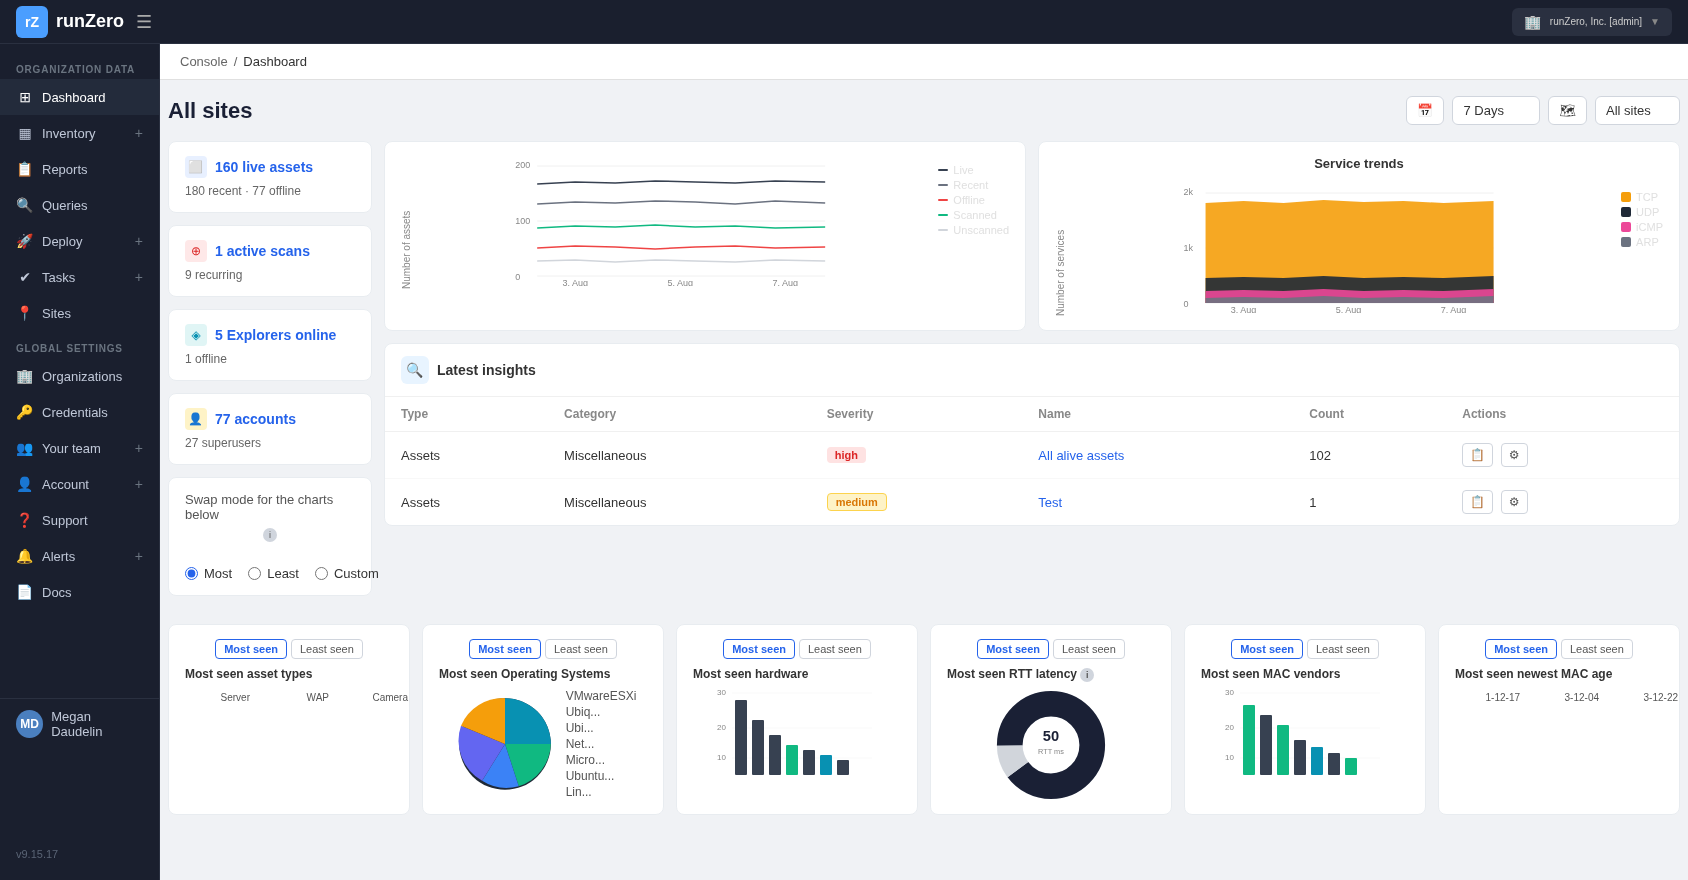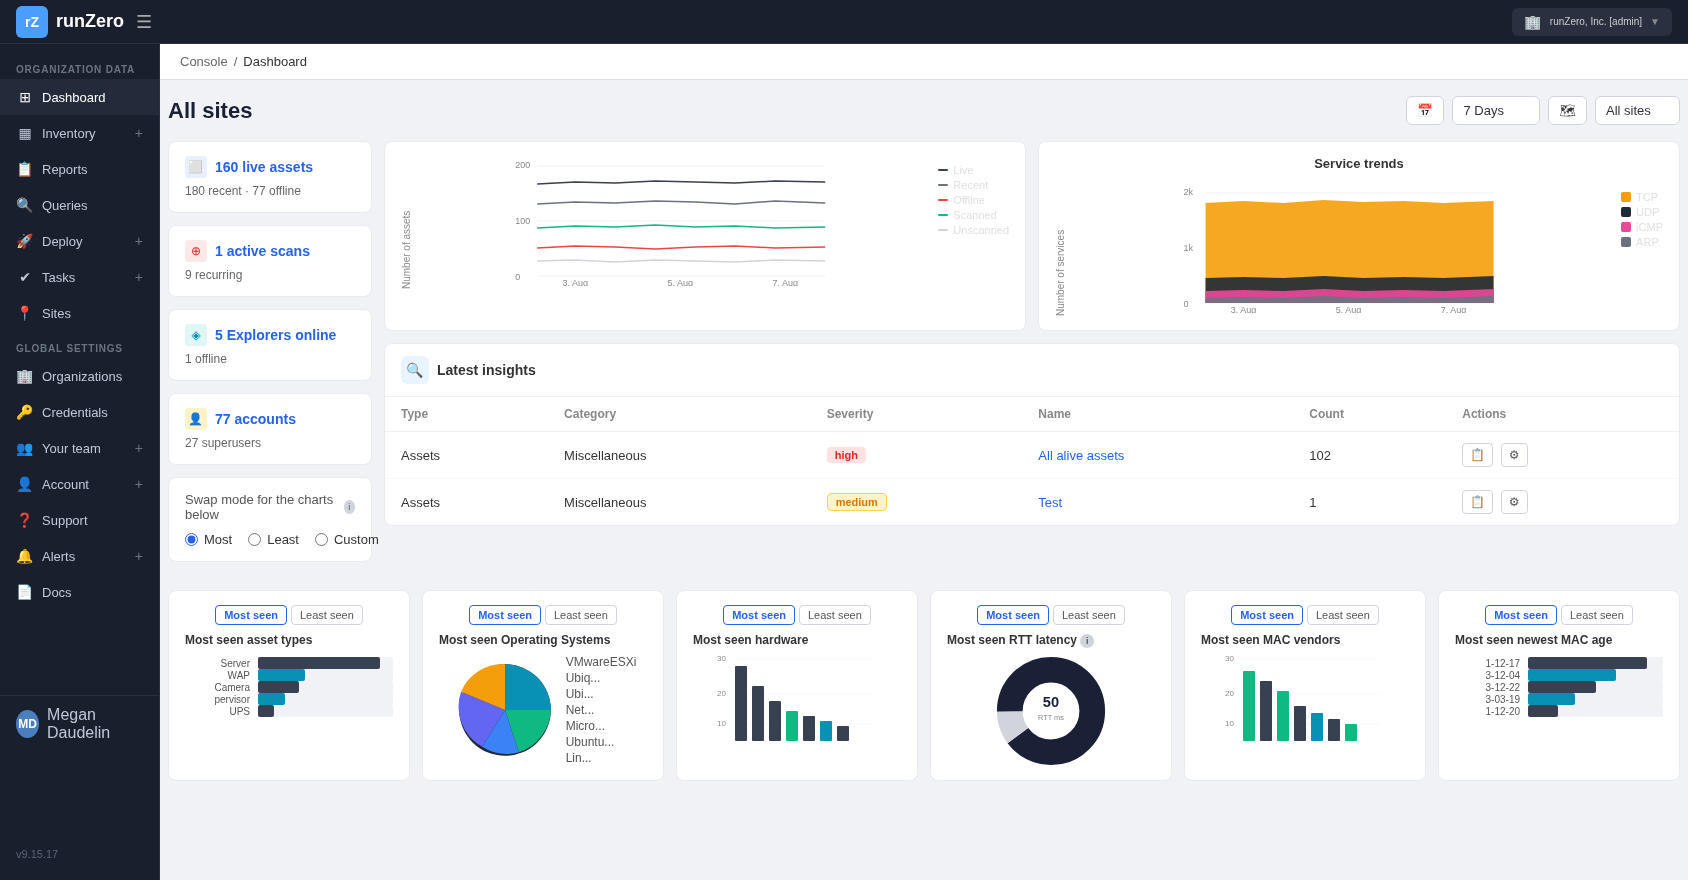--- a/index.html
+++ b/index.html
@@ -22,21 +22,21 @@
     .sidebar { width: 160px; background: #1a1f2e; display: flex; flex-direction: column; border-right: 1px solid #2a3040; padding: 8px 0; overflow-y: auto; }
     .sidebar-section-label { font-size: 10px; font-weight: 600; color: #6a7480; text-transform: uppercase; letter-spacing: 0.08em; padding: 12px 16px 4px; }
     .sidebar-item { display: flex; align-items: center; gap: 8px; padding: 9px 16px; cursor: pointer; color: #c0c8d8; font-size: 13px; border-radius: 0; transition: background 0.15s; }
     .sidebar-item.active { background: #232b3b; color: #fff; }
     .sidebar-item .s-icon { width: 18px; height: 18px; display: flex; align-items: center; justify-content: center; font-size: 14px; }
     .sidebar-item .s-label { flex: 1; }
     .sidebar-item .s-plus { color: #6a7480; font-size: 14px; }
     .sidebar-version { margin-top: auto; padding: 12px 16px; font-size: 11px; color: #5a6475; }
     .sidebar-user { display: flex; align-items: center; gap: 8px; padding: 10px 16px; border-top: 1px solid #2a3040; margin-top: auto; }
     .avatar { width: 28px; height: 28px; border-radius: 50%; background: #4a7fbf; display: flex; align-items: center; justify-content: center; font-size: 12px; font-weight: bold; color: #fff; }
-    .sidebar-user-name { font-size: 16px; color: #c0c8d8; }
+    .sidebar-user-name { font-size: 13px; color: #c0c8d8; }
 
     
     .main { flex: 1; background: #f0f2f5; display: flex; flex-direction: column; overflow: hidden; }
     .breadcrumb { padding: 10px 20px; font-size: 13px; color: #666; background: #fff; border-bottom: 1px solid #e0e0e0; display: flex; align-items: center; gap: 6px; }
     .breadcrumb a { color: #666; text-decoration: none; }
     .breadcrumb .current { color: #333; font-weight: 500; }
     .main-content { flex: 1; overflow-y: auto; padding: 16px 8px; }
     
     
     .dash-header { display: flex; align-items: center; justify-content: space-between; margin-bottom: 16px; }
@@ -69,32 +69,32 @@
     .severity-high { background: #fee2e2; color: #dc2626; }
     .severity-medium { background: #fef3c7; color: #d97706; border: 1px solid #fcd34d; }
     .link-blue { color: #2563eb; text-decoration: none; cursor: pointer; }
     .action-btn { background: none; border: 1px solid #d0d5dd; border-radius: 4px; padding: 4px 7px; cursor: pointer; color: #555; font-size: 12px; margin-right: 4px; }
     .insights-footer { display: flex; justify-content: flex-end; gap: 8px; padding: 10px 16px; border-top: 1px solid #f0f0f0; }
     .btn-primary { background: #1a9e8c; color: #fff; border: none; border-radius: 6px; padding: 7px 14px; cursor: pointer; font-size: 13px; font-weight: 500; }
     .btn-outline { background: #fff; color: #333; border: 1px solid #d0d5dd; border-radius: 6px; padding: 7px 14px; cursor: pointer; font-size: 13px; }
 
     
     .swap-section { background: #fff; border-radius: 8px; border: 1px solid #e8ecf0; padding: 14px 16px; margin-bottom: 12px; }
-    .swap-label { font-size: 13px; color: #555; margin-bottom: 10px; display: flex; align-items: center; gap: 6px; }
+    .swap-label { font-size: 13px; color: #555; margin-bottom: 24px; display: flex; align-items: center; gap: 6px; flex-direction: column; }
     .swap-options { display: flex; gap: 16px; }
     .radio-label { display: flex; align-items: center; gap: 6px; cursor: pointer; font-size: 13px; color: #333; }
     .radio-input { accent-color: #2563eb; }
 
     
     .bottom-charts { display: flex; gap: 12px; margin-top: 4px; }
     .bottom-chart-card { background: #fff; border-radius: 8px; border: 1px solid #e8ecf0; padding: 14px 16px; flex: 1; min-width: 0; }
     .bottom-chart-title { font-size: 12px; font-weight: 700; color: #333; width: 100%; }
     .tab-toggle-btn { padding: 3px 8px; background: #fff; color: #555; cursor: pointer; border: none; }
     .tab-toggle-btn.active { background: #fff; color: #333; font-weight: 600; border-bottom: 2px solid #2563eb; }
-    .bar-chart-horiz { display: flex; flex-direction: column; }
+    .bar-chart-horiz { display: flex; flex-direction: row; gap: 6px; }
     .bar-row { display: flex; align-items: center; gap: 8px; font-size: 11px; }
     .bar-label { width: 65px; text-align: right; color: #555; font-size: 10px; flex-shrink: 0; }
     .bar-track { flex: 1; background: #f0f2f5; border-radius: 2px; height: 12px; position: relative; }
     .bar-fill { height: 100%; border-radius: 2px; }
     .bar-fill.dark { background: #374151; }
     .bar-fill.teal { background: #0891b2; }
 
     
     .info-icon { display: inline-flex; align-items: center; justify-content: center; width: 14px; height: 14px; border-radius: 50%; background: #d0d5dd; color: #555; font-size: 9px; cursor: pointer; }
 

